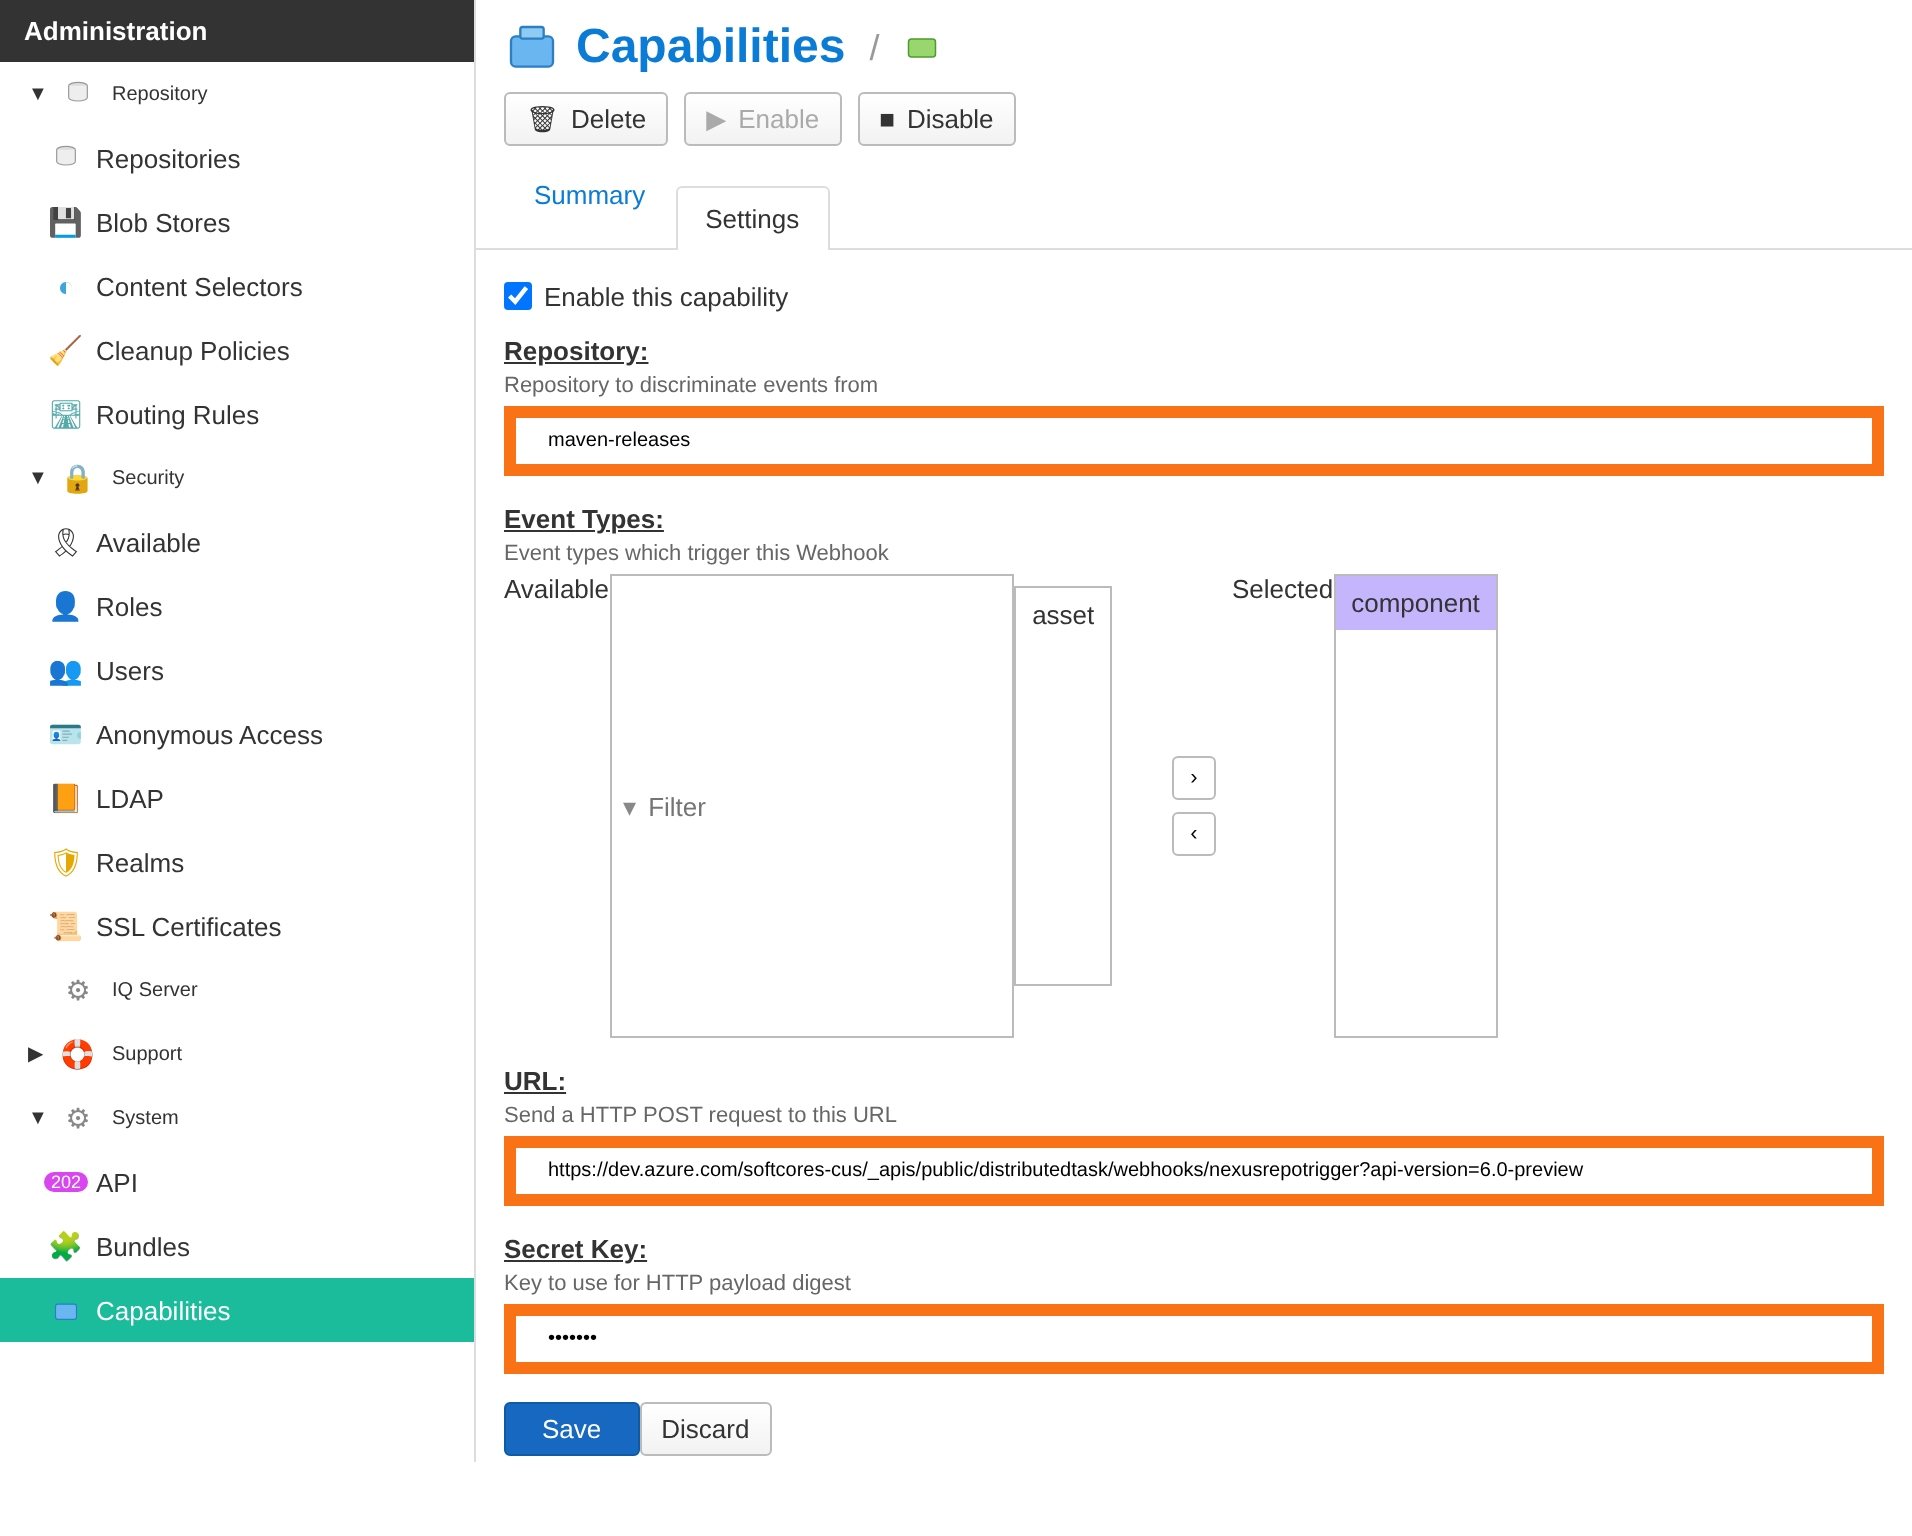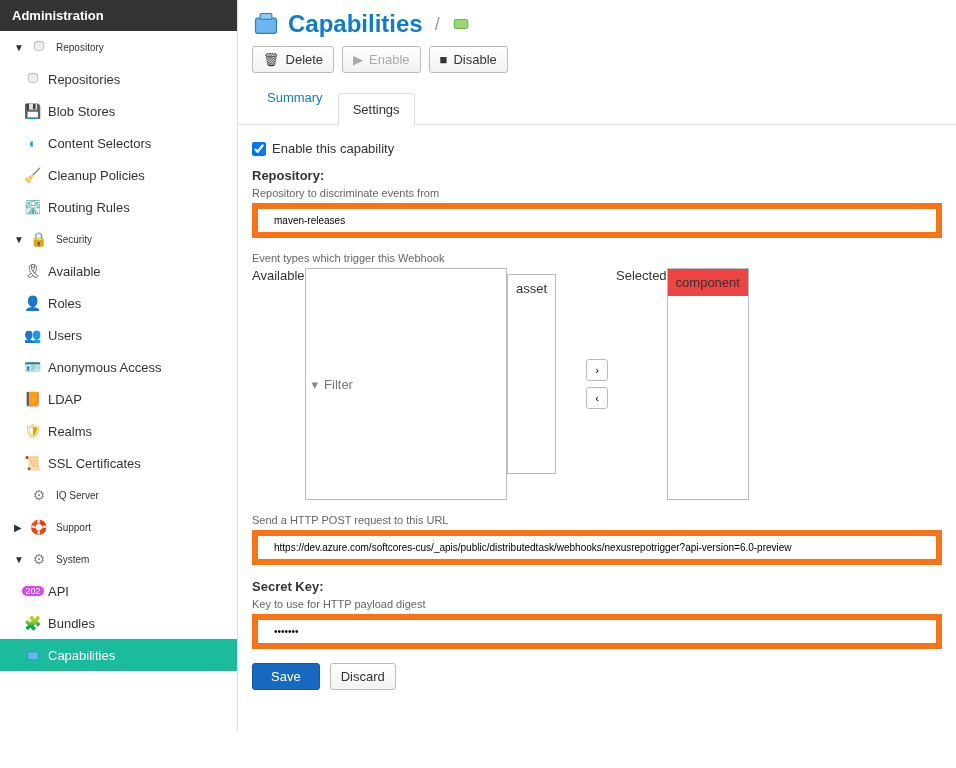--- a/index.html
+++ b/index.html
@@ -33,35 +33,35 @@
   .btn { display: inline-flex; align-items: center; gap: 6px; padding: 5px 10px; border: 1px solid #bbb; background: linear-gradient(#fff,#f2f2f2); border-radius: 3px; cursor: pointer; font-size: 13px; color: #333; }
   .btn.disabled { color: #aaa; cursor: default; }
   .btn .ico { font-size: 13px; }
   .btn-primary { background: #1668c1; border-color: #0d5aa7; color: #fff; padding: 5px 18px; }
 
   .tabs { display: flex; gap: 0; border-bottom: 1px solid #ddd; padding: 0 14px; }
   .tab { padding: 8px 14px; border: 1px solid transparent; border-bottom: none; cursor: pointer; font-size: 13px; color: #0b7cd6; }
   .tab.active { border-color: #ddd; background: #fff; position: relative; top: 1px; color: #333; border-radius: 3px 3px 0 0; margin-top: 11px; }
 
   .form { padding: 16px 14px; overflow-y: auto; flex: 1; }
-  .checkbox-row { display: flex; align-items: flex-end; gap: 6px; margin-bottom: 12px; }
+  .checkbox-row { display: flex; align-items: flex-start; gap: 6px; margin-bottom: 12px; }
   .checkbox-row input { width: 14px; height: 14px; }
-  .field-label { font-weight: bold; font-size: 13px; margin-bottom: 4px; }
+  .field-label { font-weight: bold; font-size: 13px; margin-bottom: 4px; text-decoration: underline; }
   .field-desc { font-size: 11px; color: #666; margin-bottom: 4px; }
   .field { margin-bottom: 14px; }
   .text-input { width: 100%; padding: 6px 16px; border: 6px solid #f97316; font-size: 10px; }
 
   .dual-list { display: flex; gap: 8px; align-items: stretch; }
   .dual-col { flex: 1; display: flex; flex-direction: row; }
   .dual-col .col-label { font-size: 13px; margin-bottom: 6px; }
   .filter-row { display: flex; align-items: center; border: 1px solid #bbb; padding: 4px 6px; gap: 6px; }
   .filter-row input { border: none; outline: none; flex: 1; font-size: 13px; }
   .listbox { border: 1px solid #bbb; height: 200px; margin-top: 6px; overflow-y: auto; }
   .listbox .item { padding: 6px 8px; font-size: 13px; cursor: pointer; }
-  .listbox.selected-box .item { background: #ef4444; }
+  .listbox.selected-box .item { background: #c4b5fd; }
   .dual-buttons { display: flex; flex-direction: column; justify-content: center; gap: 6px; align-self: center; }
   .arrow-btn { width: 22px; height: 22px; border: 1px solid #bbb; background: #fff; border-radius: 3px; cursor: pointer; display: flex; align-items: center; justify-content: center; font-size: 11px; }
 </style>
 </head>
 <body>
 
 <div class="app">
   <div class="sidebar">
     <div class="sidebar-header">Administration</div>
     <ul class="tree" id="tree">
@@ -244,20 +244,21 @@
         <label>Enable this capability</label>
       </div>
 
       <div class="field">
         <div class="field-label">Repository:</div>
         <div class="field-desc">Repository to discriminate events from</div>
         <input class="text-input" value="maven-releases" style="">
       </div>
 
       <div class="field">
+        <div class="field-label">Event Types:</div>
         <div class="field-desc">Event types which trigger this Webhook</div>
         <div class="dual-list">
           <div class="dual-col">
             <div class="col-label">Available</div>
             <div class="filter-row">
               <span style="color:#888">▾</span>
               <input placeholder="Filter" style="">
             </div>
             <div class="listbox" id="available-list">
                 <div class="item">asset</div>
@@ -274,29 +275,30 @@
           <div class="dual-col">
             <div class="col-label">Selected</div>
             <div class="listbox selected-box" id="selected-list" style="margin-top:0; height:232px;">
                 <div class="item">component</div>
               </div>
           </div>
         </div>
       </div>
 
       <div class="field">
+        <div class="field-label">URL:</div>
         <div class="field-desc">Send a HTTP POST request to this URL</div>
         <input class="text-input" value="https://dev.azure.com/softcores-cus/_apis/public/distributedtask/webhooks/nexusrepotrigger?api-version=6.0-preview" style="">
       </div>
 
       <div class="field">
         <div class="field-label">Secret Key:</div>
         <div class="field-desc">Key to use for HTTP payload digest</div>
         <input class="text-input" type="text" value="•••••••" style="">
       </div>
 
-      <div style="display:flex; gap:10px; margin-top:4px;">
+      <div style="display:flex; margin-top:4px;">
         <button class="btn btn-primary">Save</button>
         <button class="btn">Discard</button>
       </div>
     </div>
   </div>
 </div>
 
 </body></html>

